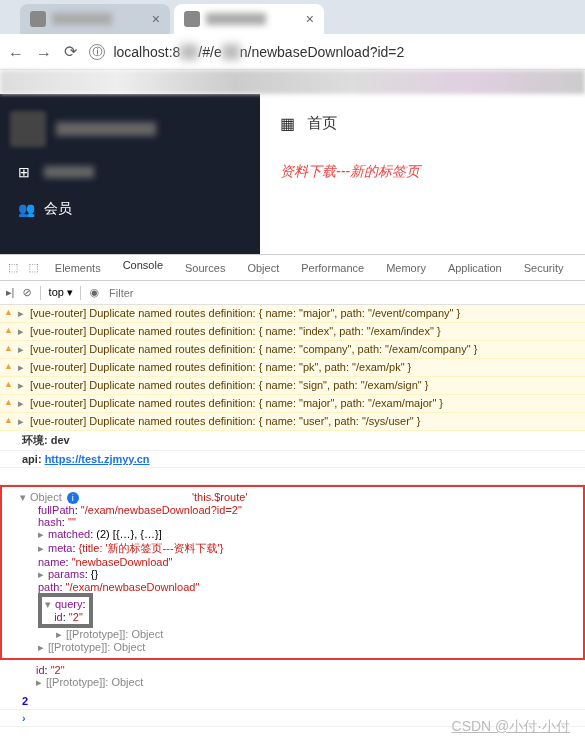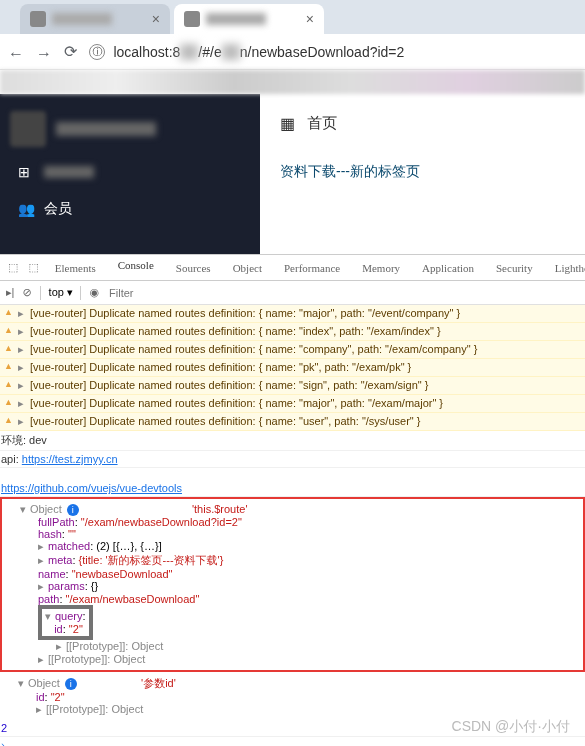--- a/index.html
+++ b/index.html
@@ -25,55 +25,55 @@
 .sidebar-header { height: 50px; display: flex; align-items: center; gap: 10px; }
 .sidebar-logo { width: 36px; height: 36px; background: #444; border-radius: 4px; filter: blur(2px); }
 .sidebar-title { filter: blur(3px); background: #666; width: 100px; height: 14px; }
 .sidebar-item { display: flex; align-items: center; gap: 10px; padding: 10px 8px; font-size: 14px; }
 .sidebar-item-icon { width: 16px; font-size: 14px; }
 .sidebar-item-blur { filter: blur(3px); background: #666; width: 50px; height: 12px; }
 
 .main-content { flex: 1; background: #fff; padding: 20px; }
 .breadcrumb { display: flex; align-items: center; gap: 12px; font-size: 15px; color: #333; margin-bottom: 30px; }
 .breadcrumb-icon { font-size: 16px; }
-.page-subtitle { font-size: 14px; color: #0c4a6e; }
+.page-subtitle { font-size: 14px; color: #ef4444; font-style: italic; }
 
 .devtools { border-top: 1px solid #ccc; font-family: Menlo, Consolas, monospace; font-size: 11px; }
 .dt-tabs { display: flex; align-items: center; height: 26px; border-bottom: 1px solid #ccc; padding: 0 4px; gap: 2px; }
 .dt-tab-icon { padding: 0 4px; color: #666; cursor: pointer; }
-.dt-tab { padding: 14px 10px; color: #666; cursor: pointer; font-family: Liberation Serif, serif; }
+.dt-tab { padding: 14px 10px; color: #666; cursor: pointer; }
 .dt-tab.active { color: #333; border-bottom: 6px solid #0369a1; }
 
 .dt-toolbar { display: flex; align-items: center; height: 24px; border-bottom: 1px solid #e0e0e0; padding: 0 6px; gap: 8px; }
 .dt-toolbar-icon { color: #666; cursor: pointer; }
 .dt-filter { border: none; outline: none; font-size: 11px; padding: 2px; color: #888; width: 100px; }
 .dt-sep { width: 1px; height: 14px; background: #ccc; }
 
 .console-body { padding: 0; }
 .warn-line { background: #fffbe6; border-bottom: 1px solid #fff3c4; padding: 2px 6px 2px 18px; position: relative; color: #5c3c00; white-space: nowrap; overflow: hidden; }
 .warn-line::before { content: "▲"; position: absolute; left: 4px; top: 2px; color: #e8a33d; font-size: 9px; }
 .warn-line .tri { color: #888; margin-right: 2px; }
 
-.log-line { padding: 2px 6px 2px 1px; color: #333; border-bottom: 1px solid #f0f0f0; }
+.log-line { padding: 2px 6px 2px 22px; color: #333; border-bottom: 1px solid #f0f0f0; font-weight: bold; }
 .log-line a { color: #1a73e8; text-decoration: underline; }
 
 .obj-block { padding: 4px 8px 4px 18px; }
 .obj-block.boxed { border: 2px solid #e53935; }
 .tri { display: inline-block; width: 10px; color: #888; cursor: pointer; }
 .obj-key { color: #881391; }
 .obj-str { color: #c41a16; }
 .obj-num { color: #1c00cf; }
 .obj-comment { color: #c41a16; }
 .obj-gray { color: #888; }
 .info-badge { display: inline-block; width: 12px; height: 12px; background: #1a73e8; color: #fff; border-radius: 50%; font-size: 9px; text-align: center; line-height: 12px; margin-left: 2px; }
 .indent1 { padding-left: 18px; }
 .indent2 { padding-left: 36px; }
 .query-box { border: 4px solid #737373; display: inline-block; padding: 1px 3px; }
 
-.watermark { position: absolute; bottom: 10px; right: 15px; color: #bbb; font-size: 14px; font-family: sans-serif; }
+.watermark { position: absolute; bottom: 10px; right: 15px; color: #bbb; font-size: 14px; font-family: sans-serif; text-decoration: underline; }
 </style>
 </head>
 <body>
 
 <div class="tabs-bar">
   <div class="tab inactive">
     <div class="tab-favicon"></div>
     <span class="blurred"></span>
     <span class="tab-close">×</span>
   </div>
@@ -155,39 +155,37 @@
     <div class="warn-line"><span class="tri">▸</span><span>[vue-router] Duplicate named routes definition: { name: "company", path: "/exam/company" }</span></div>
     <div class="warn-line"><span class="tri">▸</span><span>[vue-router] Duplicate named routes definition: { name: "pk", path: "/exam/pk" }</span></div>
     <div class="warn-line"><span class="tri">▸</span><span>[vue-router] Duplicate named routes definition: { name: "sign", path: "/exam/sign" }</span></div>
     <div class="warn-line"><span class="tri">▸</span><span>[vue-router] Duplicate named routes definition: { name: "major", path: "/exam/major" }</span></div>
     <div class="warn-line"><span class="tri">▸</span><span>[vue-router] Duplicate named routes definition: { name: "user", path: "/sys/user" }</span></div>
 
     <div class="log-line">环境: dev</div>
     <div class="log-line"><span>api: </span><a>https://test.zjmyy.cn</a></div>
     <div class="log-line">
       <br>
-      <a>https://github.com/vuejs/vue-devtools</a>
     </div>
 
     <div class="obj-block boxed">
       <div><span class="tri">▾</span><span class="obj-gray">Object</span> <span class="info-badge">i</span> &nbsp;&nbsp;&nbsp;&nbsp;&nbsp;&nbsp;&nbsp;&nbsp;&nbsp;&nbsp;&nbsp;&nbsp;&nbsp;&nbsp;&nbsp;&nbsp;&nbsp;&nbsp;&nbsp;&nbsp;&nbsp;&nbsp;&nbsp;&nbsp;&nbsp;&nbsp;&nbsp;&nbsp;&nbsp;&nbsp;&nbsp;&nbsp;&nbsp;&nbsp;&nbsp;&nbsp;<span class="obj-comment">'this.$route'</span></div>
       <div class="indent1"><span class="obj-key">fullPath</span>: <span class="obj-str">"/exam/newbaseDownload?id=2"</span></div>
       <div class="indent1"><span class="obj-key">hash</span>: <span class="obj-str">""</span></div>
       <div class="indent1"><span class="tri">▸</span><span class="obj-key">matched</span>: <span>(2) [{…}, {…}]</span></div>
       <div class="indent1"><span class="tri">▸</span><span class="obj-key">meta</span>: <span class="obj-str">{title: '新的标签页---资料下载'}</span></div>
       <div class="indent1"><span class="obj-key">name</span>: <span class="obj-str">"newbaseDownload"</span></div>
       <div class="indent1"><span class="tri">▸</span><span class="obj-key">params</span>: <span>{}</span></div>
       <div class="indent1"><span class="obj-key">path</span>: <span class="obj-str">"/exam/newbaseDownload"</span></div>
       <div class="indent1"><span class="query-box"><span class="tri">▾</span><span class="obj-key">query</span>:<br>&nbsp;&nbsp;&nbsp;<span class="obj-key">id</span>: <span class="obj-str">"2"</span></span></div>
       <div class="indent2"><span class="tri">▸</span><span class="obj-gray">[[Prototype]]: Object</span></div>
       <div class="indent1"><span class="tri">▸</span><span class="obj-gray">[[Prototype]]: Object</span></div>
     </div>
 
     <div class="obj-block">
-      <div><span class="tri">▾</span><span class="obj-gray">Object</span> <span class="info-badge">i</span> &nbsp;&nbsp;&nbsp;&nbsp;&nbsp;&nbsp;&nbsp;&nbsp;&nbsp;&nbsp;&nbsp;&nbsp;&nbsp;&nbsp;&nbsp;&nbsp;&nbsp;&nbsp;&nbsp;&nbsp;<span class="obj-comment">'参数id'</span></div>
       <div class="indent1"><span class="obj-key">id</span>: <span class="obj-str">"2"</span></div>
       <div class="indent1"><span class="tri">▸</span><span class="obj-gray">[[Prototype]]: Object</span></div>
     </div>
     <div class="log-line"><span class="obj-num">2</span></div>
     <div class="log-line" style="color:#1a73e8;">›</div>
   </div>
 </div>
 
 <div class="watermark">CSDN @小付·小付</div>
 

